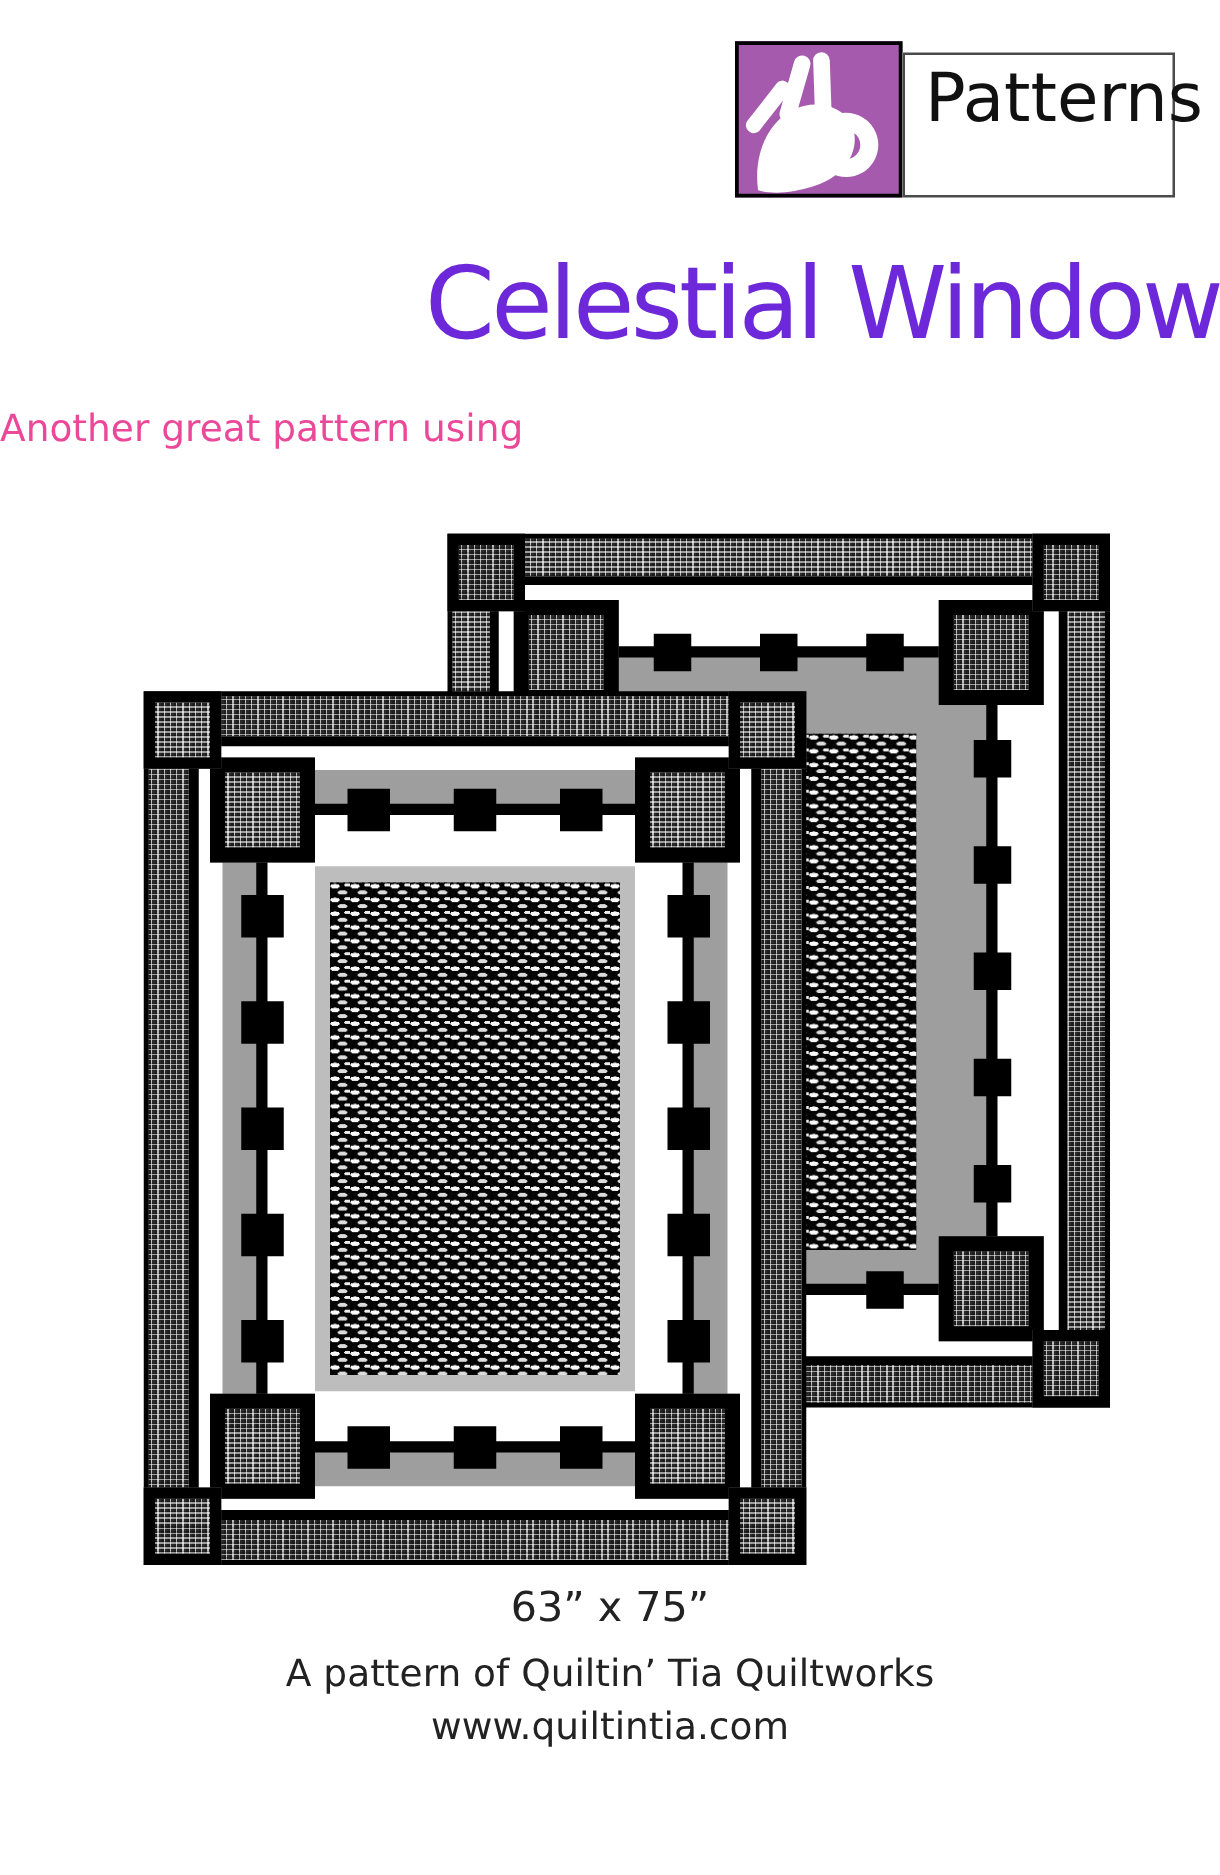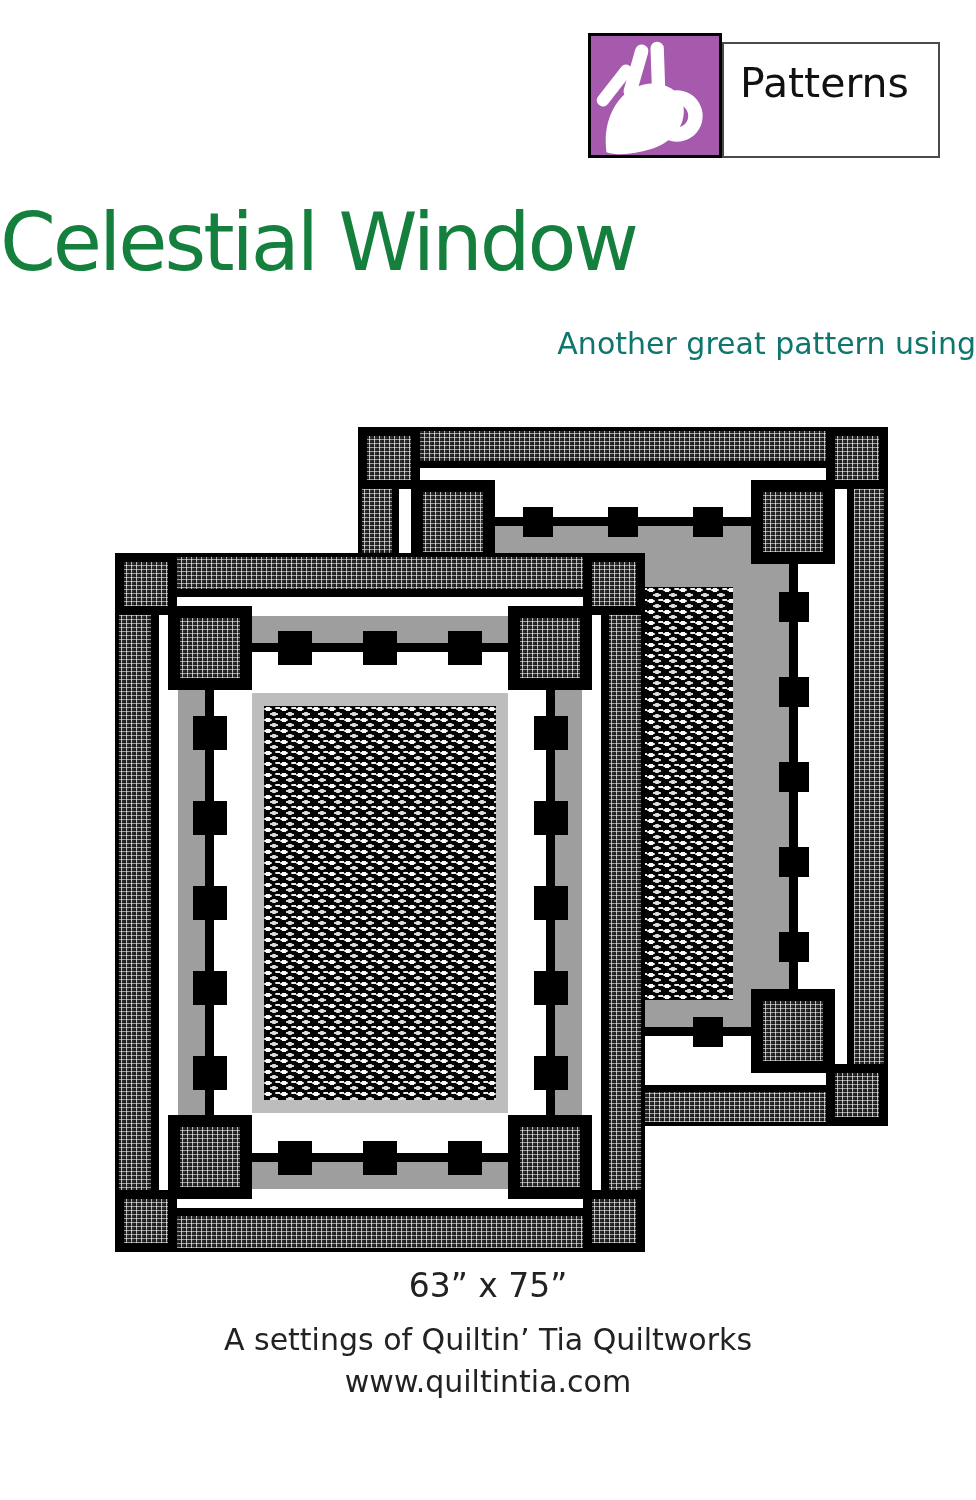--- a/index.html
+++ b/index.html
@@ -12,29 +12,29 @@
     position:absolute;left:588px;top:33px;width:134px;height:125px;
     background:var(--purple,#a55aad);border:3px solid #000;box-sizing:border-box;
   }
   .logo-mark svg{position:absolute;inset:0;width:100%;height:100%;}
   .logo-box{
     position:absolute;left:722px;top:42px;width:218px;height:116px;
     background:#fff;border:2px solid #4a4a4a;box-sizing:border-box;
     padding:5px 0 0 16px;
   }
   .brand-l1{font-size:46px;line-height:1.12;color:#111;}
-  .brand-l2{font-size:41px;line-height:1.12;color:#111;margin-top:12px;}
+  .brand-l2{font-size:54px;line-height:1.12;color:#111;}
   
   .title{
-    position:absolute;left:0;right:0;top:196px;text-align:left;
-    font-size:80px;letter-spacing:-3px;color:#15803d;white-space:nowrap;
+    position:absolute;left:0;right:0;top:196px;text-align:right;
+    font-size:80px;letter-spacing:-3px;color:#6d28d9;white-space:nowrap;
   }
   .subtitle{
-    position:absolute;left:0;right:0;top:322px;text-align:right;
-    font-size:30px;line-height:43px;color:#0f766e;
+    position:absolute;left:0;right:0;top:322px;text-align:left;
+    font-size:30px;line-height:43px;color:#ec4899;
   }
   
   .size-note{position:absolute;left:0;right:0;top:1266px;text-align:center;font-size:33px;color:#222;}
   .division-note{position:absolute;left:0;right:0;top:1322px;text-align:center;font-size:30px;color:#222;}
   .website{position:absolute;left:0;right:0;top:1364px;text-align:center;font-size:30px;color:#222;}
   
   .scene{position:absolute;left:115px;top:427px;width:773px;height:825px;}
   .quilt{position:absolute;width:530px;height:699px;}
   .quilt-back{left:243px;top:0;}
   .quilt-front{left:0;top:126px;}
@@ -165,16 +165,16 @@
         <div class="q-stone" style="left: 77.5px; top: 332.5px; height: 34px; width: 34px;"></div>
         <div class="q-stone" style="left: 418.5px; top: 332.5px; height: 34px; width: 34px;"></div>
         <div class="q-stone" style="left: 77.5px; top: 417.5px; height: 34px; width: 34px;"></div>
         <div class="q-stone" style="left: 418.5px; top: 417.5px; height: 34px; width: 34px;"></div>
         <div class="q-stone" style="left: 77.5px; top: 502.5px; height: 34px; width: 34px;"></div>
         <div class="q-stone" style="left: 418.5px; top: 502.5px; height: 34px; width: 34px;"></div>
       </div>
   </div>
 
   <div class="size-note">63” x 75”</div>
-  <div class="division-note">A settings of Quiltin’ Tia Quiltworks</div>
+  <div class="division-note">A pattern of Quiltin’ Tia Quiltworks</div>
   <div class="website">www.quiltintia.com</div>
 
 </div>
 
 </body></html>

